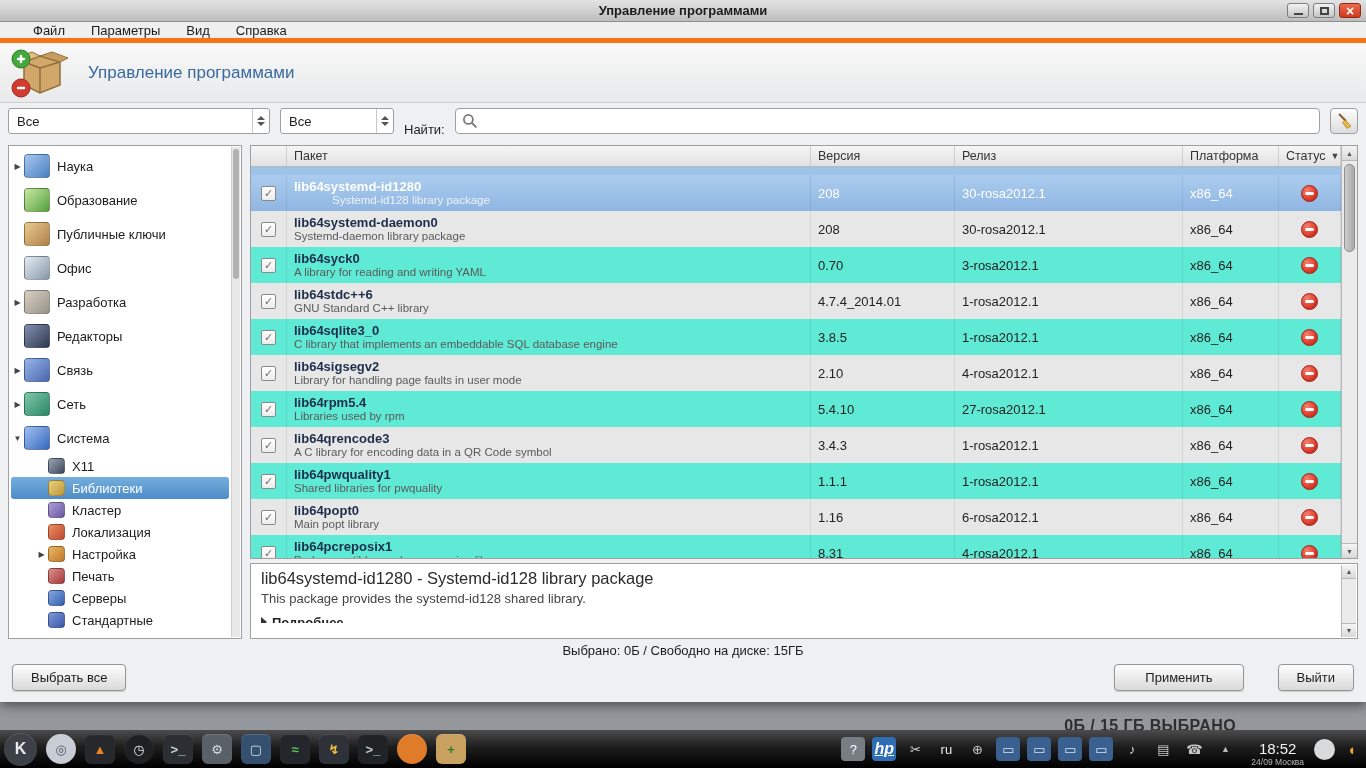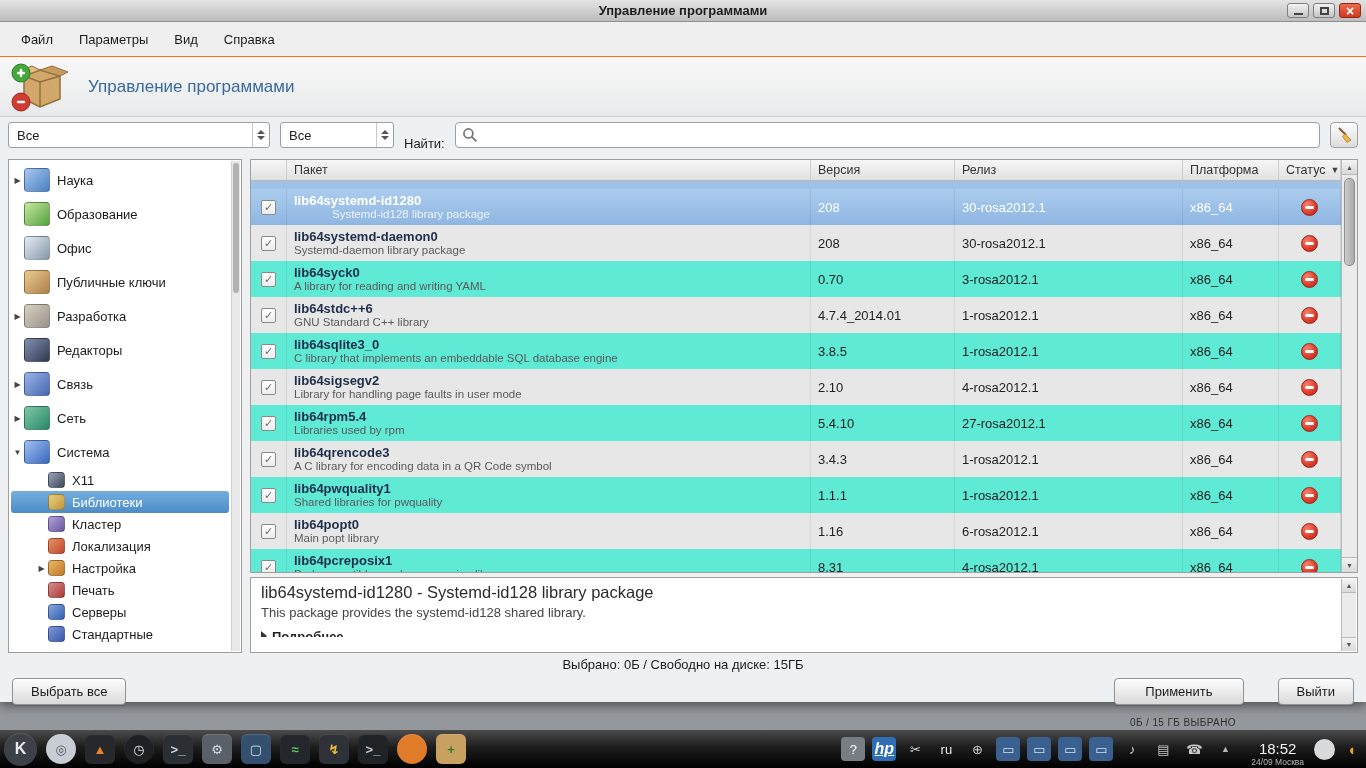--- a/index.html
+++ b/index.html
@@ -16,21 +16,21 @@
               display:flex; align-items:center; justify-content:center; position:relative; flex:none; }
   .titlebar-text { font-size:13px; font-weight:bold; color:#1c1c1c; }
   .win-btns { position:absolute; right:5px; top:3px; display:flex; gap:4px; }
   .win-btn { width:22px; height:15px; border:1px solid #7e7e7e; border-radius:3px;
              background:linear-gradient(#f2f2f2,#c6c6c6); display:flex; align-items:center; justify-content:center; }
   .win-btn .bar { width:9px; height:2px; background:#444; margin-top:7px; }
   .win-btn .box { width:9px; height:8px; border:2px solid #444; }
   .win-btn.close { background:linear-gradient(#ec6a4e,#d03a20); border-color:#92280f; color:#fff; }
   .win-btn.close::before { content:"×"; font-size:14px; font-weight:bold; line-height:1; }
 
-  .menubar { height:35px; background:#efefef; border-bottom:1px solid #f97316; display:flex; align-items:stretch; padding-left:8px; flex:none; }
+  .menubar { height:21px; background:#efefef; border-bottom:5px solid #f97316; display:flex; align-items:stretch; padding-left:20px; flex:none; }
   .menu-item { padding:0 13px; display:flex; align-items:center; font-size:13px; color:#1c1c1c; cursor:default; }
 
   .app-header { height:60px; background:linear-gradient(#f8f8f8,#e9eaeb); border-bottom:1px solid #cfcfcf;
                 display:flex; align-items:center; padding-left:8px; flex:none; }
   .app-header-title { margin-left:20px; font-size:17px; color:#39699f; }
 
   
   .filterbar { height:36px; display:flex; align-items:center; gap:10px; padding:0 8px; flex:none; }
   .select { height:26px; background:#fff; border:1px solid #9f9f9f; border-radius:3px;
             display:flex; align-items:center; padding-left:8px; position:relative; }
@@ -121,21 +121,21 @@
 
   .button-row { flex:none; height:35px; display:flex; align-items:flex-start; padding:3px 12px 0 12px; }
   .btn { height:27px; padding:0 18px; border:1px solid #949494; border-radius:4px; font-size:13px; color:#1c1c1c;
          background:linear-gradient(#fdfdfd,#dadada); display:flex; align-items:center; justify-content:center;
          box-shadow:0 1px 1px rgba(0,0,0,.15); }
   .btn.apply { padding:0 30px; }
   .btn-spacer { flex:1; }
   .btn.quit { margin-left:34px; }
 
   
-  .desktop-note { position:absolute; top:717px; right:130px; font-size:10px; color:#2e2e2e; letter-spacing:.4px; }
+  .desktop-note { position:absolute; top:717px; right:130px; font-size:16px; color:#2e2e2e; letter-spacing:.4px;font-weight:bold; }
 
   .taskbar { position:absolute; left:0; bottom:0; width:1366px; height:38px;
              background:linear-gradient(#4c4c4c,#1d1d1d 45%,#000); display:flex; align-items:center; padding:0 4px; }
   .tb-left { display:flex; align-items:center; gap:9px; }
   .tb-icon { width:30px; height:30px; border-radius:6px; background:var(--bg); color:var(--fg);
              display:flex; align-items:center; justify-content:center; font-size:13px; font-weight:bold; flex:none;
              box-shadow:inset 0 1px 1px rgba(255,255,255,.15); }
   .tb-icon.circle { border-radius:50%; }
   .tb-icon.big { width:33px; height:33px; font-size:16px; }
   .tb-spacer { flex:1; }
@@ -247,28 +247,28 @@
           </div>
 
           <div class="tree-row lvl0">
             <span class="expander"></span>
             <span class="tree-icon" style="--c1: #55a040; --c2: #c8e8a0;"></span>
             <span class="tree-label">Образование</span>
           </div>
 
           <div class="tree-row lvl0">
             <span class="expander"></span>
+            <span class="tree-icon" style="--c1: #b08048; --c2: #e8cc90;"></span>
+            <span class="tree-label">Публичные ключи</span>
+          </div>
+
+          <div class="tree-row lvl0">
+            <span class="expander"></span>
             <span class="tree-icon" style="--c1: #8898a8; --c2: #e4ecf4;"></span>
             <span class="tree-label">Офис</span>
-          </div>
-
-          <div class="tree-row lvl0">
-            <span class="expander"></span>
-            <span class="tree-icon" style="--c1: #b08048; --c2: #e8cc90;"></span>
-            <span class="tree-label">Публичные ключи</span>
           </div>
 
           <div class="tree-row lvl0">
             <span class="expander">▶</span>
             <span class="tree-icon" style="--c1: #98928a; --c2: #d8d0c0;"></span>
             <span class="tree-label">Разработка</span>
           </div>
 
           <div class="tree-row lvl0">
             <span class="expander"></span>

